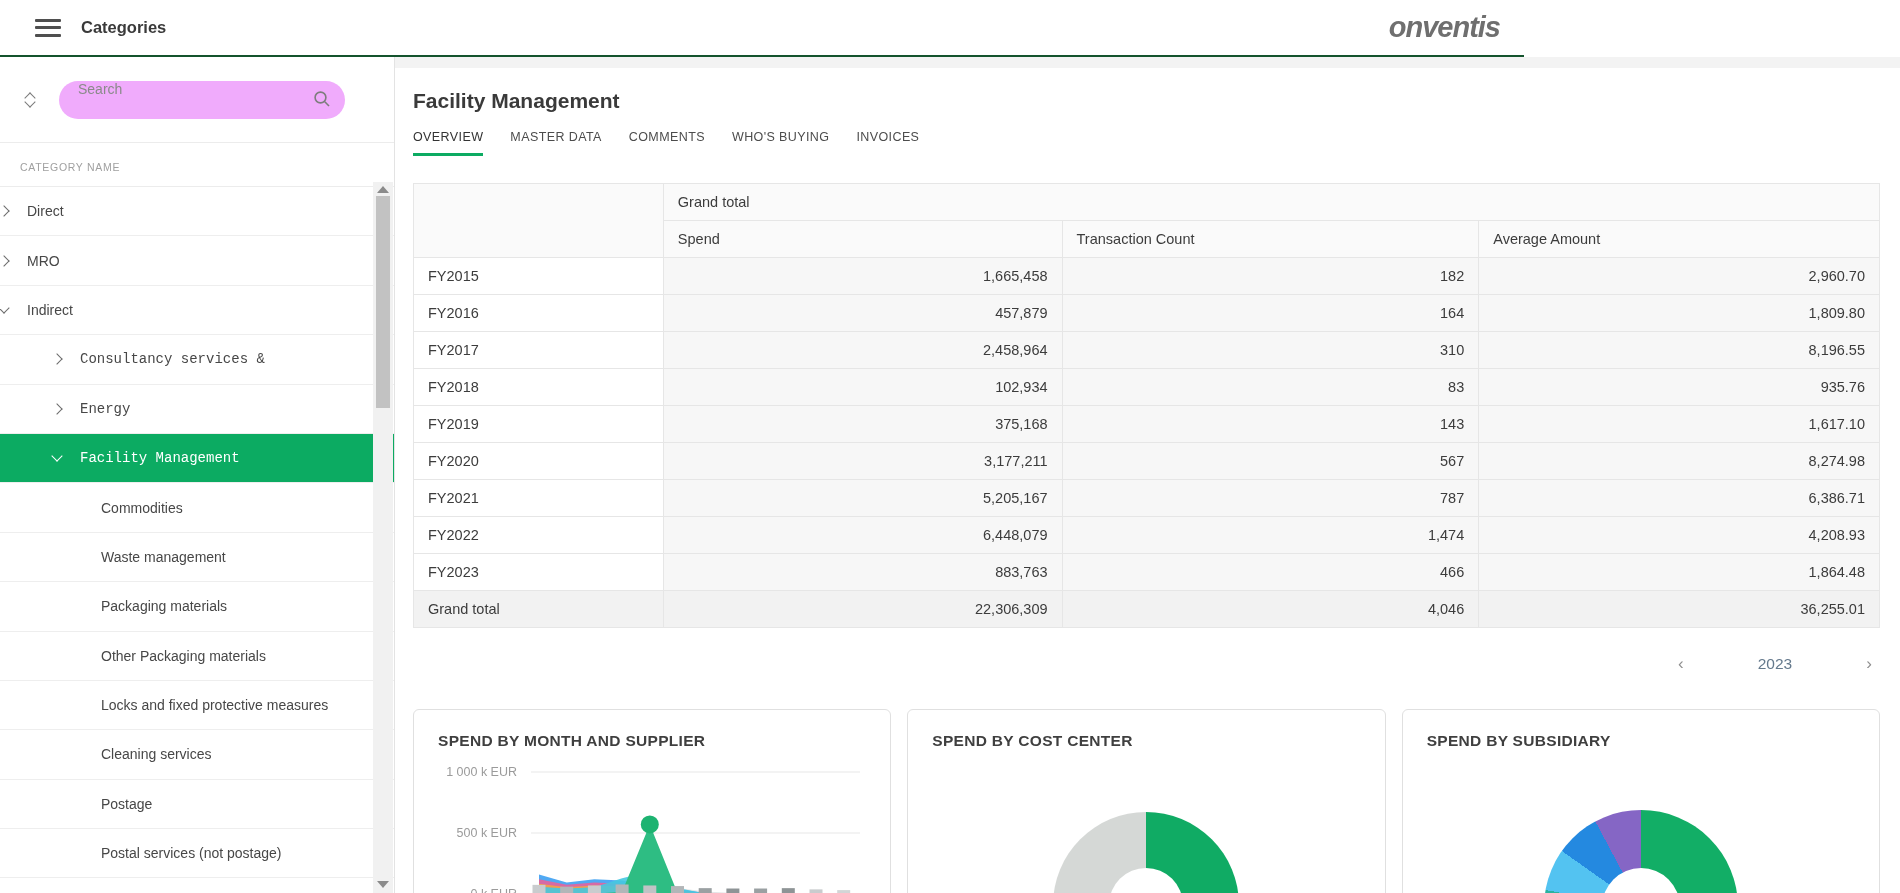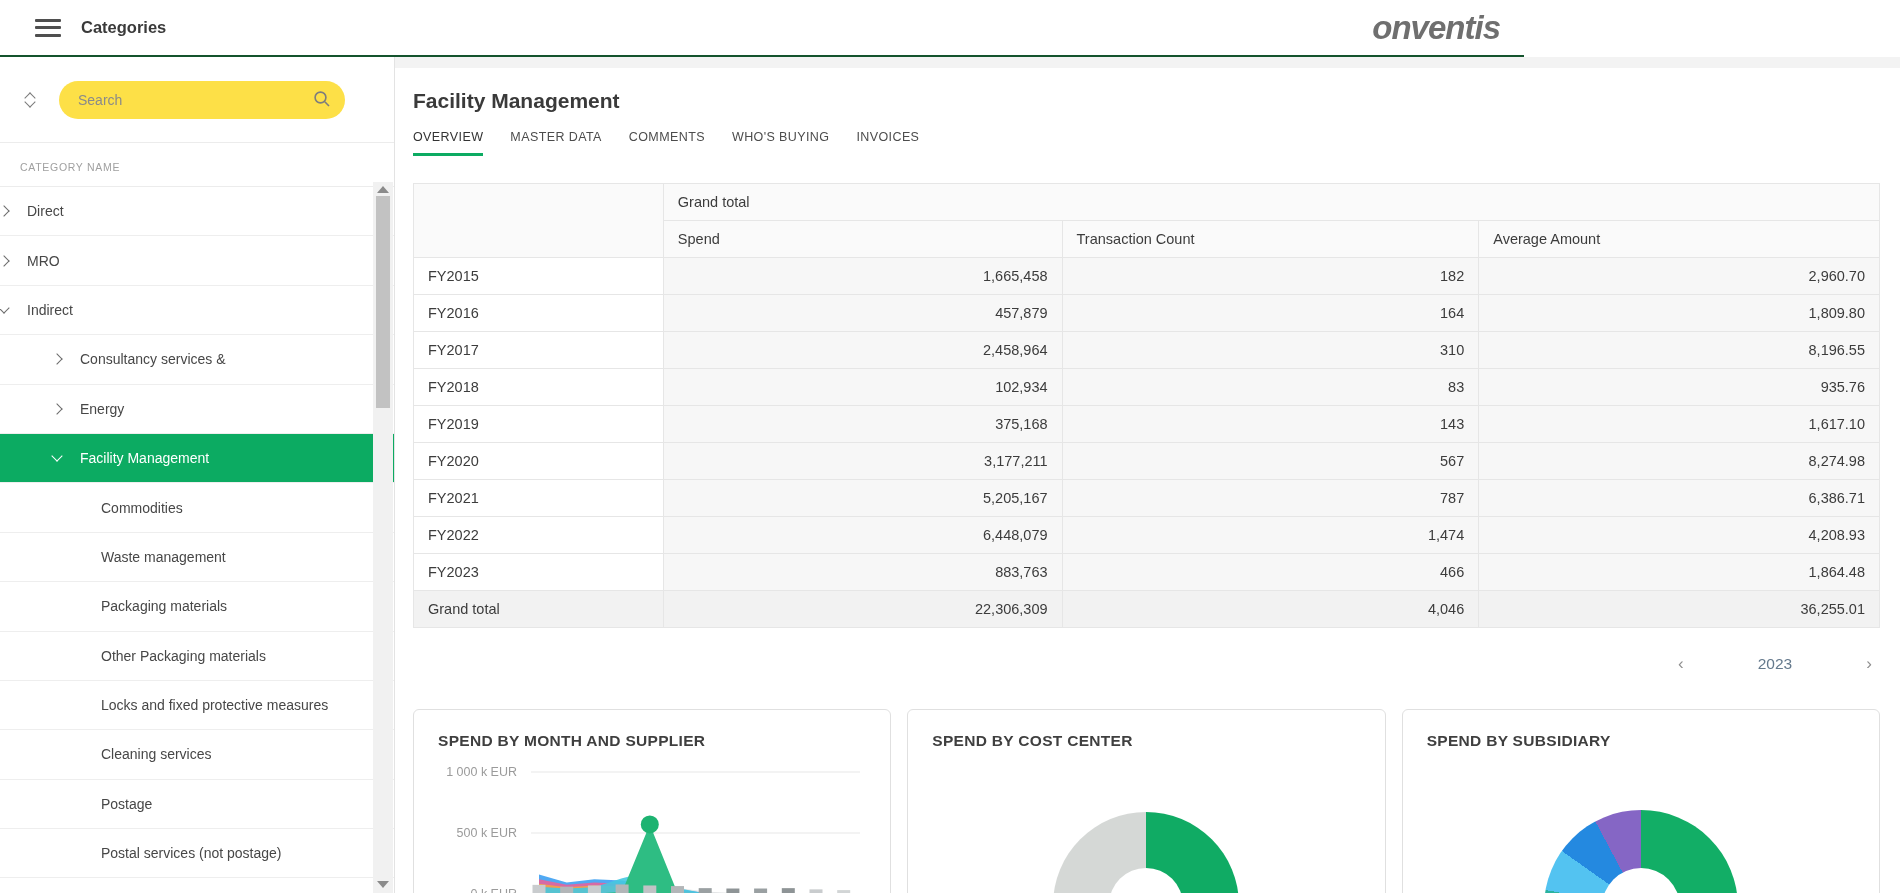--- a/index.html
+++ b/index.html
@@ -6,44 +6,44 @@
   html,body { width:1900px; height:893px; overflow:hidden; background:#fff;
     font-family:"Liberation Sans", sans-serif; color:#3c3c3c; }
 
   
   .topbar { position:absolute; top:0; left:0; width:1524px; height:57px; background:#fff;
     border-bottom:2px solid #14532d; display:flex; align-items:center; z-index:20; }
   .burger { width:26px; height:18px; margin-left:35px; display:flex; flex-direction:column;
     justify-content:space-between; cursor:pointer; }
   .burger i { display:block; height:3px; background:#4f4f4f; border-radius:1px; }
   .topbar-title { margin-left:20px; font-size:16.5px; font-weight:bold; color:#3a3a3a; }
-  .logo { margin-left:auto; margin-right:24px; font-size:33px; font-weight:bold; font-style:italic;
+  .logo { margin-left:auto; margin-right:24px; font-size:29px; font-weight:bold; font-style:italic;
     color:#6f6f6f; letter-spacing:-1px; }
 
   
   .sidebar { position:absolute; top:57px; left:0; width:395px; bottom:0; background:#fff;
     border-right:1px solid #e3e3e3; }
   .search-row { height:86px; border-bottom:1px solid #ececec; display:flex; align-items:center; }
   .unfold { width:14px; margin-left:23px; display:flex; flex-direction:column; align-items:center;
     gap:4px; cursor:pointer; }
   .unfold .chev { border-color:#7a7a7a; }
-  .search-pill { position:relative; margin-left:22px; width:286px; height:38px; background:#fde047;
-    border-radius:19px; display:flex; align-items:center; }
+  .search-pill { position:relative; margin-left:22px; width:286px; height:38px; background:#f0abfc;
+    border-radius:19px; display:flex; align-items:flex-start; }
   .search-pill input { border:none; outline:none; background:transparent; font-family:inherit;
     font-size:14px; color:#555; padding-left:19px; width:240px; }
   .search-pill input::placeholder { color:#8a8a8a; }
   .mag { position:absolute; right:14px; top:9px; cursor:pointer; }
   .cat-header { padding:18px 0 13px 20px; font-size:10.5px; letter-spacing:.7px; color:#a0a0a0;
     border-bottom:1px solid #ececec; }
   .tree { }
   .tree-row { height:49.4px; display:flex; align-items:center; border-bottom:1px solid #eeeeee;
     font-size:14px; color:#474747; cursor:pointer; background:#fff; }
   .tree-row .chev { margin-right:19px; flex:none; }
   .lvl0 { }
-  .lvl1 { padding-left:53px; }
+  .lvl1 { padding-left:53px;font-family:Liberation Mono, monospace; }
   .lvl2 { padding-left:101px; }
   .tree-row.selected { background:#0cab62; color:#ffffff; }
   .tree-row.selected .chev { border-color:#ffffff; }
 
   .chev { display:inline-block; width:8px; height:8px; border-right:1.6px solid #6b6b6b;
     border-bottom:1.6px solid #6b6b6b; }
   .chev.right { transform:rotate(-45deg); }
   .chev.down  { transform:rotate(45deg); margin-top:-4px; }
   .chev.up    { transform:rotate(-135deg); margin-bottom:-4px; }
 

